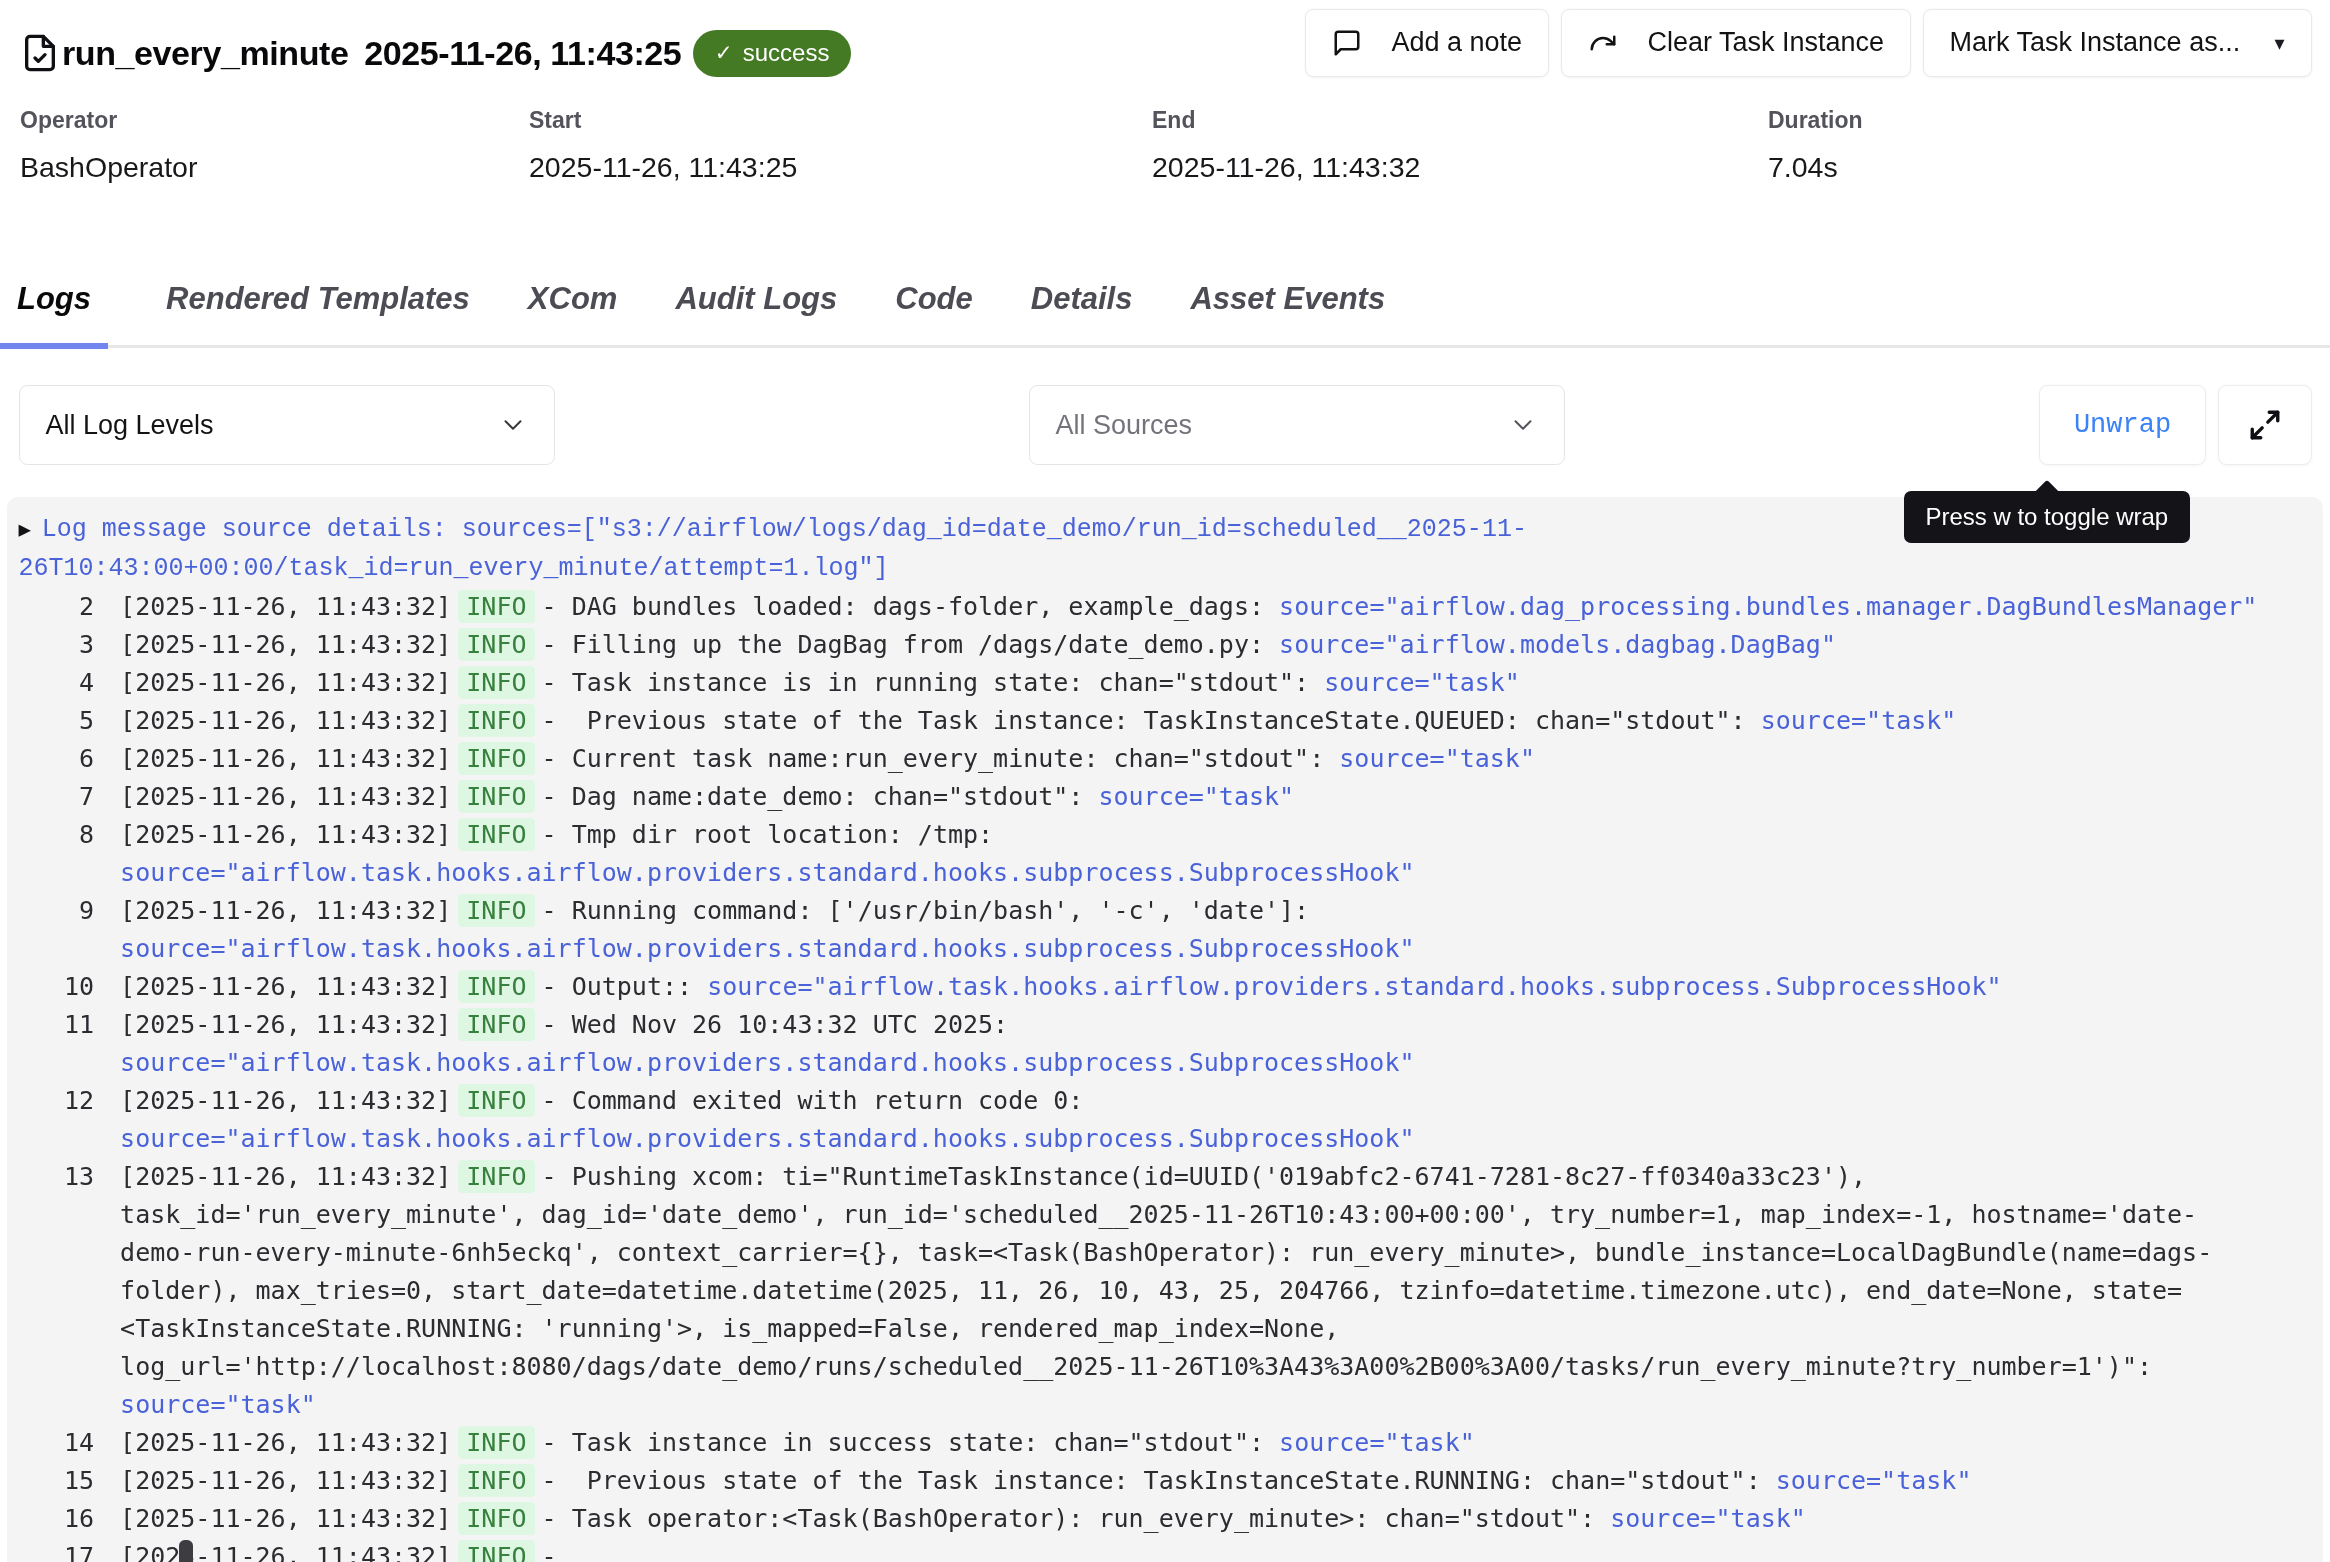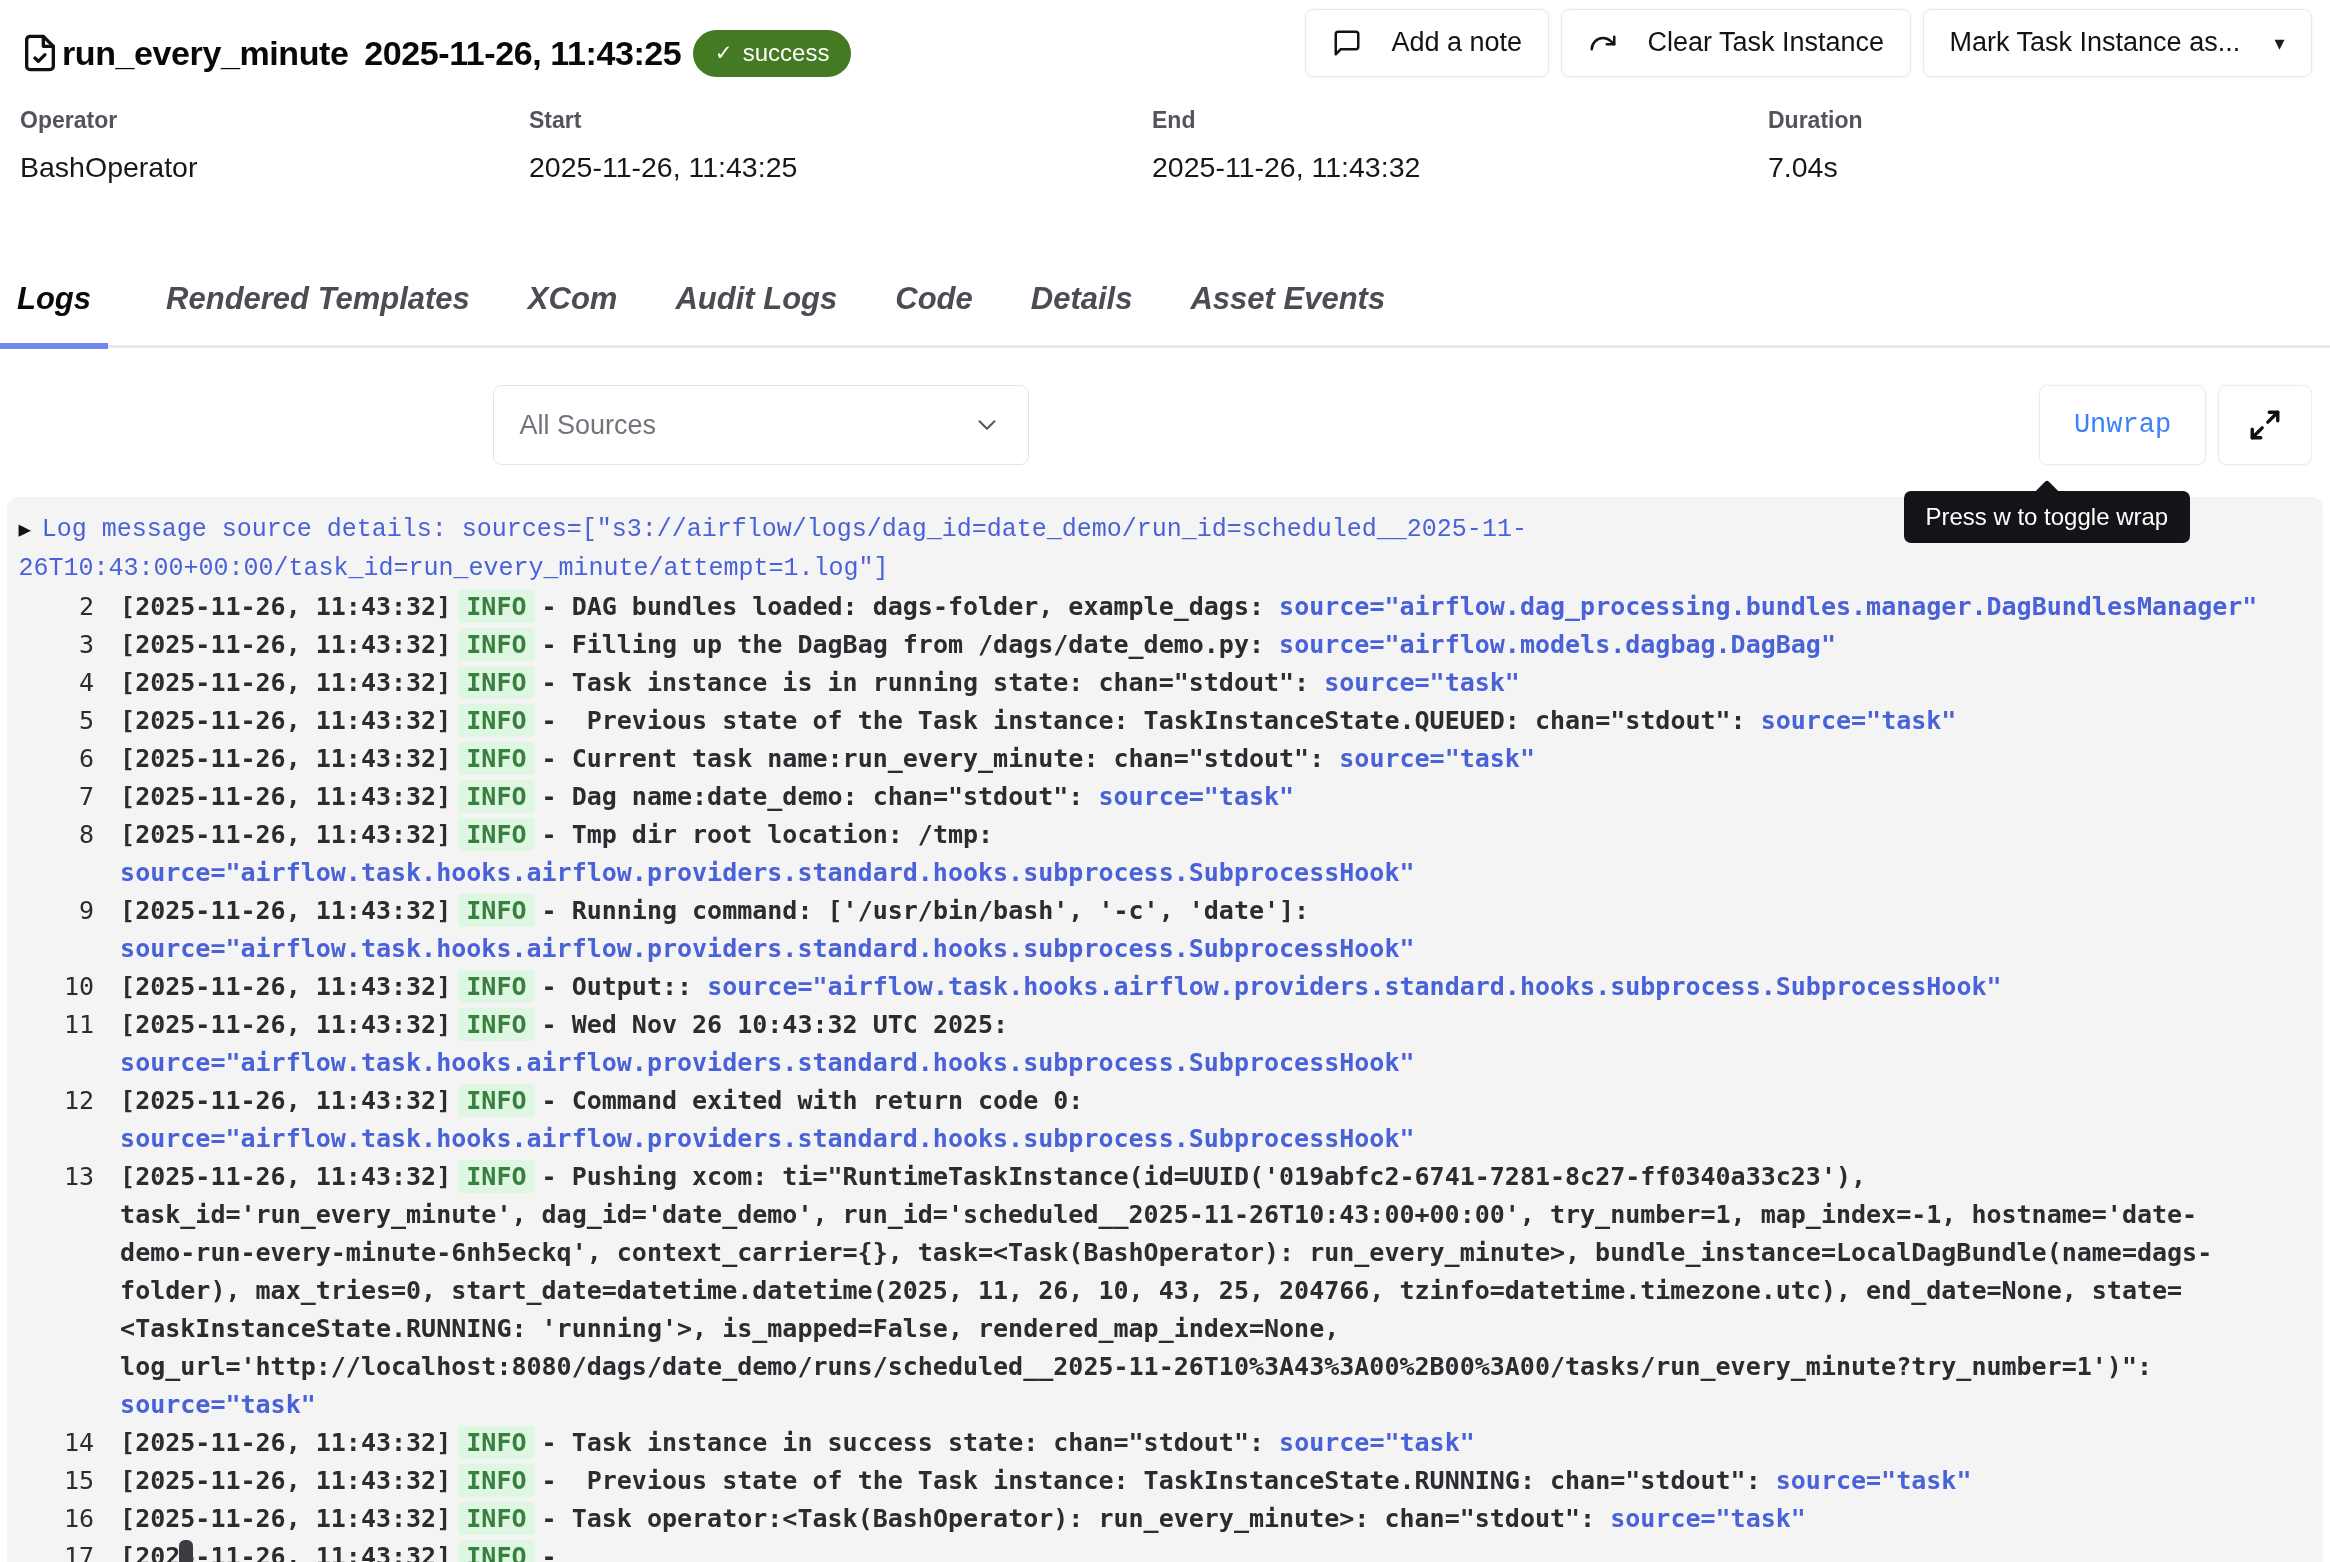--- a/index.html
+++ b/index.html
@@ -61,21 +61,21 @@
   .tooltip::before{content:"";position:absolute;top:-7.1px;left:50%;width:20px;height:20px;margin-left:-10px;
     background:var(--tooltip-bg);transform:rotate(45deg);border-radius:2.8px;z-index:-1;}
   
   .log-panel{position:absolute;left:7.1px;right:7.1px;top:497px;bottom:0;background:var(--log-bg);
     border-radius:11.4px 11.4px 0 0;overflow:hidden;}
   .log-body{font-family:"DejaVu Sans Mono", monospace;font-size:25px;line-height:38px;color:#2b2b30;padding-top:14.2px;}
   .src-details{padding:0 64px 0 11.4px;color:var(--link-blue);overflow-wrap:break-word;cursor:pointer;font-family:Liberation Mono, monospace;}
   .tri{color:#131316;font-size:20.7px;margin-right:10.7px;}
   .entry{display:flex;padding:0 64px 0 43px;}
   .entry .num{flex:none;width:44px;margin-right:26px;text-align:right;color:#2b2b30;cursor:pointer;}
-  .entry .msg{flex:1;min-width:0;white-space:pre-wrap;overflow-wrap:break-word;font-weight:bold;}
+  .entry .msg{flex:1;min-width:0;white-space:pre-wrap;overflow-wrap:break-word;}
   .lvl{background:var(--info-bg);color:var(--info-text);border-radius:4.3px;padding:2.1px 8.5px;margin:0 -8.5px;}
   .src{color:var(--link-blue);}
   .scroll-thumb{position:absolute;left:172px;bottom:0;width:14.2px;height:23px;background:#3c3c41;border-radius:5.7px 5.7px 0 0;}
 </style>
 </head>
 <body>
 
 <header class="header">
   <div class="title-row">
     <span class="task-icon">
@@ -146,20 +146,28 @@
     <div class="tab active">Logs</div>
     <div class="tab">Rendered Templates</div>
     <div class="tab">XCom</div>
     <div class="tab">Audit Logs</div>
     <div class="tab">Code</div>
     <div class="tab">Details</div>
     <div class="tab">Asset Events</div>
   </nav>
 
 <div class="filters">
+  <div class="select">
+    <span>All Log Levels</span>
+    <span class="chev">
+      <svg viewBox="0 0 24 24" fill="none" stroke="currentColor" stroke-width="1.6" stroke-linecap="round" stroke-linejoin="round">
+          <polyline points="6 9 12 15 18 9"></polyline>
+        </svg>
+    </span>
+  </div>
   <div class="select select-sources">
     <span>All Sources</span>
     <span class="chev">
       <svg viewBox="0 0 24 24" fill="none" stroke="currentColor" stroke-width="1.6" stroke-linecap="round" stroke-linejoin="round">
           <polyline points="6 9 12 15 18 9"></polyline>
         </svg>
     </span>
   </div>
   <button class="unwrap-btn">Unwrap</button>
   <button class="expand-btn">

